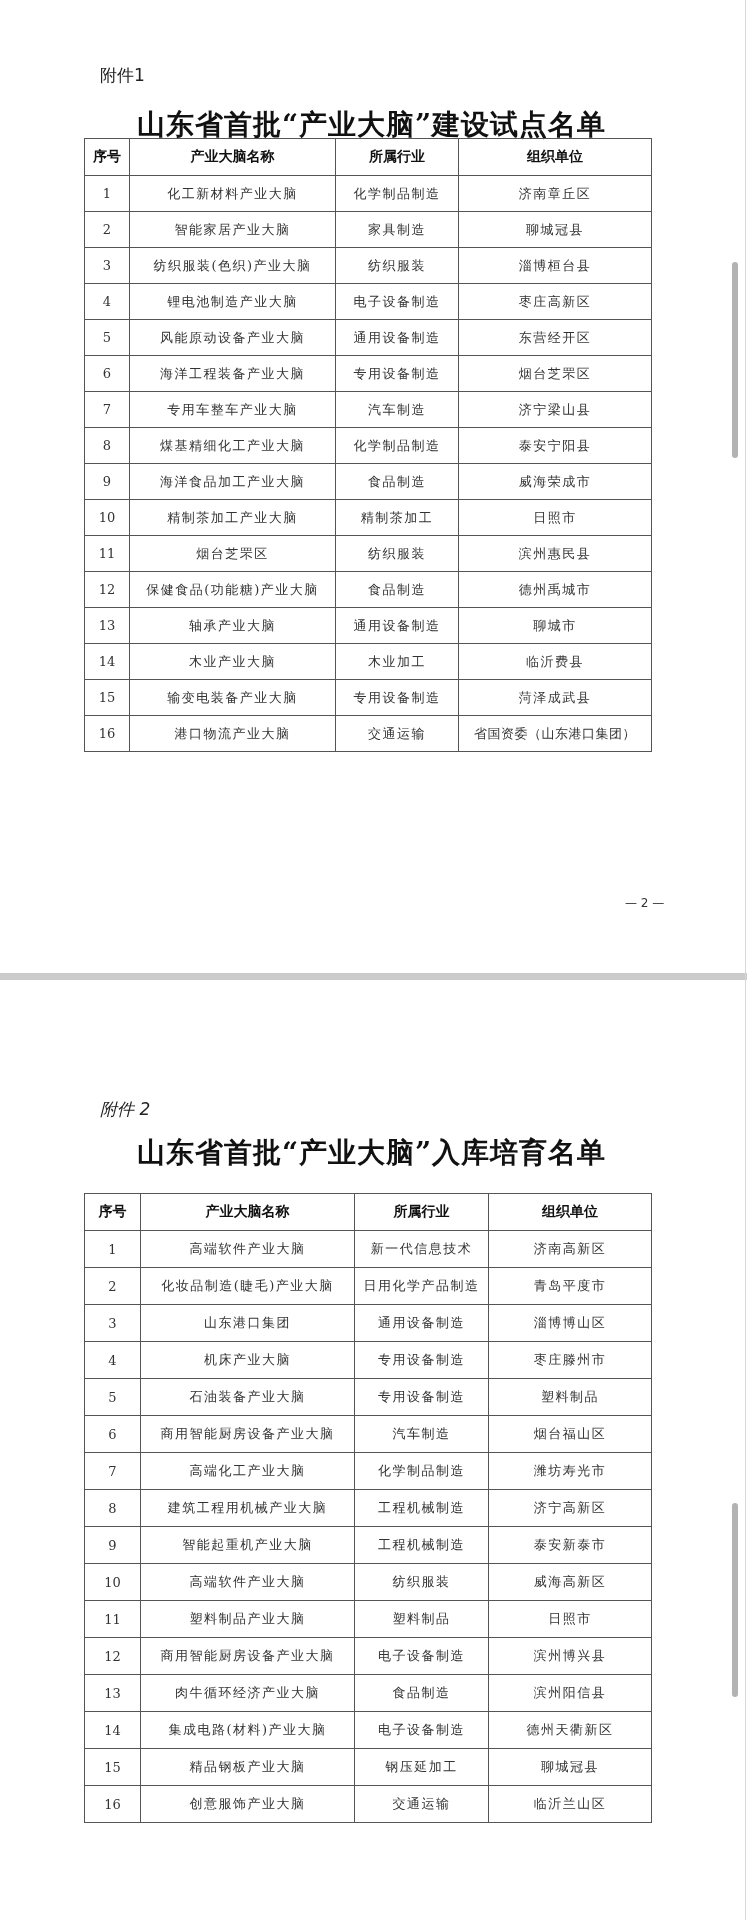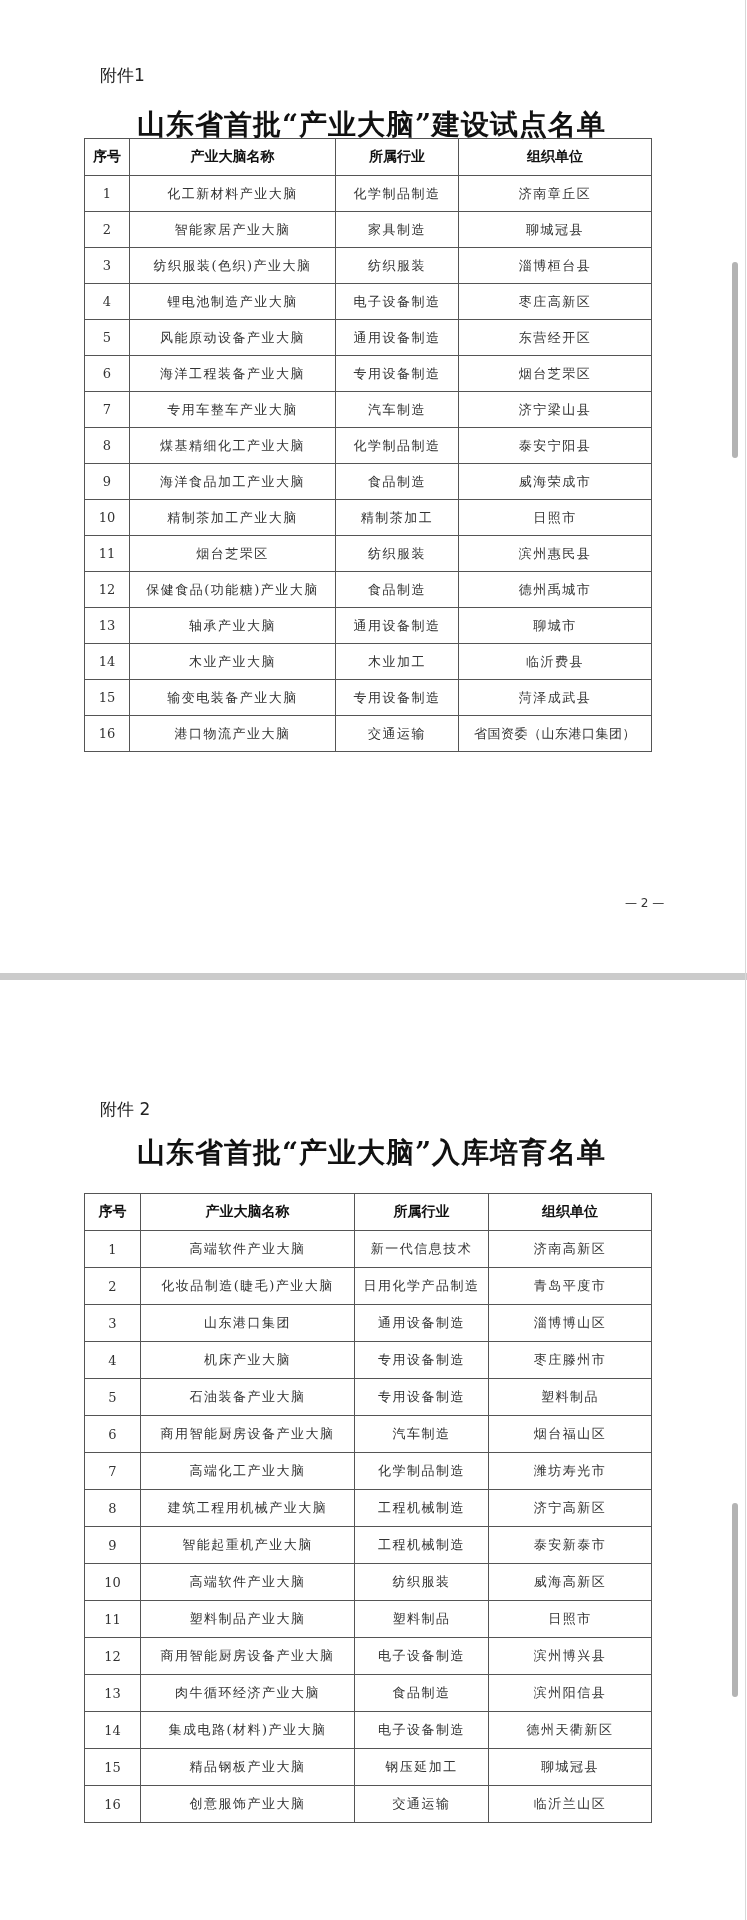--- a/index.html
+++ b/index.html
@@ -138,21 +138,21 @@
         </tr>
       </tbody>
   </table>
 
   <div class="pagenum" style="top:896px;">— 2 —</div>
 </div>
 
 <div class="sep"></div>
 
 <div class="page" style="top:980px;height:940px;">
-  <div class="attach" style="top:118px;">附件 2</div>
+  <div class="attach" style="top:118px;font-style:italic;">附件 2</div>
   <div class="title" style="top:154px;left:-2px;">山东省首批“产业大脑”入库培育名单</div>
 
   <table style="top:213px;width:567px;">
     <colgroup>
         <col style="width:56px">
         <col style="width:214px">
         <col style="width:134px">
         <col style="width:163px">
       </colgroup>
     <thead>

